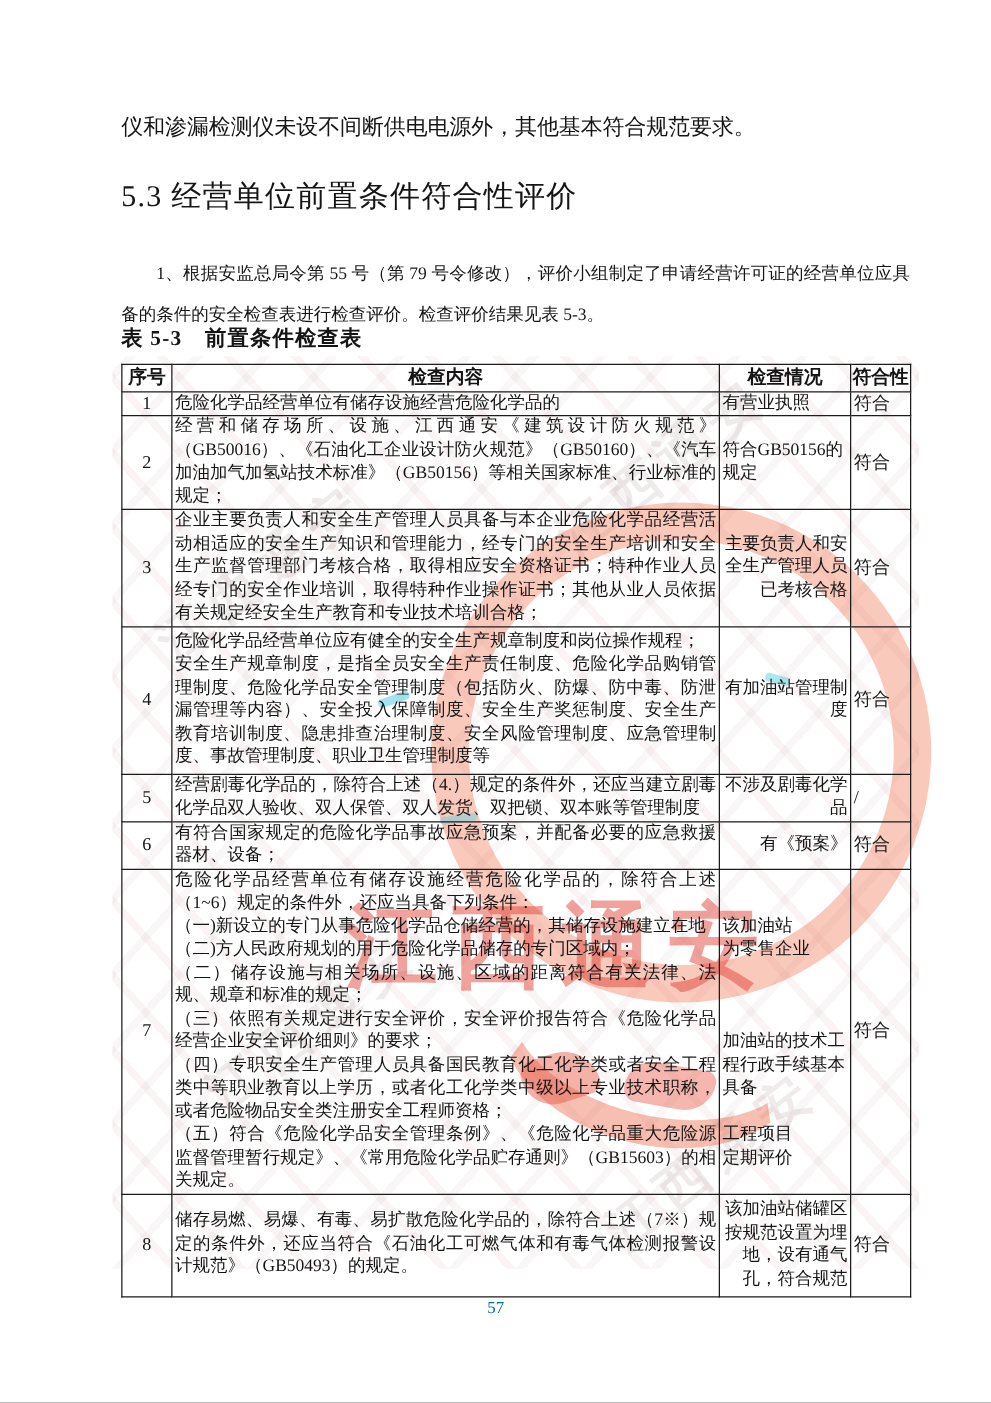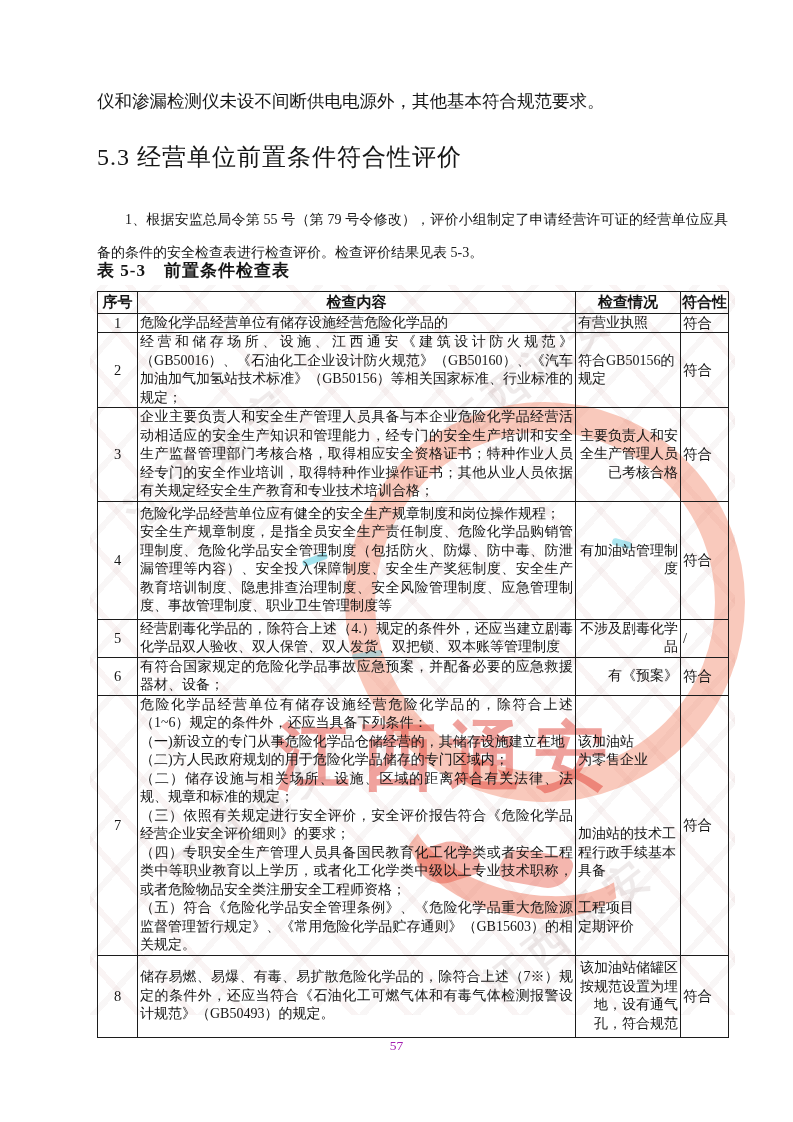--- a/index.html
+++ b/index.html
@@ -37,21 +37,21 @@
   td.no{ text-align:center;font-size:14.5px;}
   td.content{text-align:left;padding-left:3px;white-space:pre-line;text-align:justify;}
   td.status{white-space:pre-line;}
   td.status.c{text-align:left;}
   td.status.l{text-align:right;padding-left:3px;}
   td.conform{text-align:left;font-size:14.5px;}
   tr.rh0{height:21px;} tr.rh1{height:18px;} tr.rh2{height:59px;} tr.rh3{height:91px;}
   tr.rh4{height:118px;} tr.rh5{height:38px;} tr.rh6{height:37px;} tr.rh7{height:257px;}
   tr.rh8{height:82px;}
   
-  .page-num{position:absolute;left:0;top:1038px;width:793px;text-align:center;font-size:13.5px;color:#a21caf;}
+  .page-num{position:absolute;left:0;top:1038px;width:793px;text-align:center;font-size:13.5px;color:#0369a1;}
   
   .wm{position:absolute;pointer-events:none;}
   .wm-lattice{
     left:90px;top:285px;width:645px;height:730px;
     background:
       repeating-linear-gradient(48deg, transparent 0 34px, rgba(205,150,150,0.10) 34px 40px),
       repeating-linear-gradient(-48deg, transparent 0 34px, rgba(185,160,160,0.09) 34px 40px);
   }
   .wm-tile{
     font-family:"Liberation Sans","DejaVu Sans",sans-serif;

